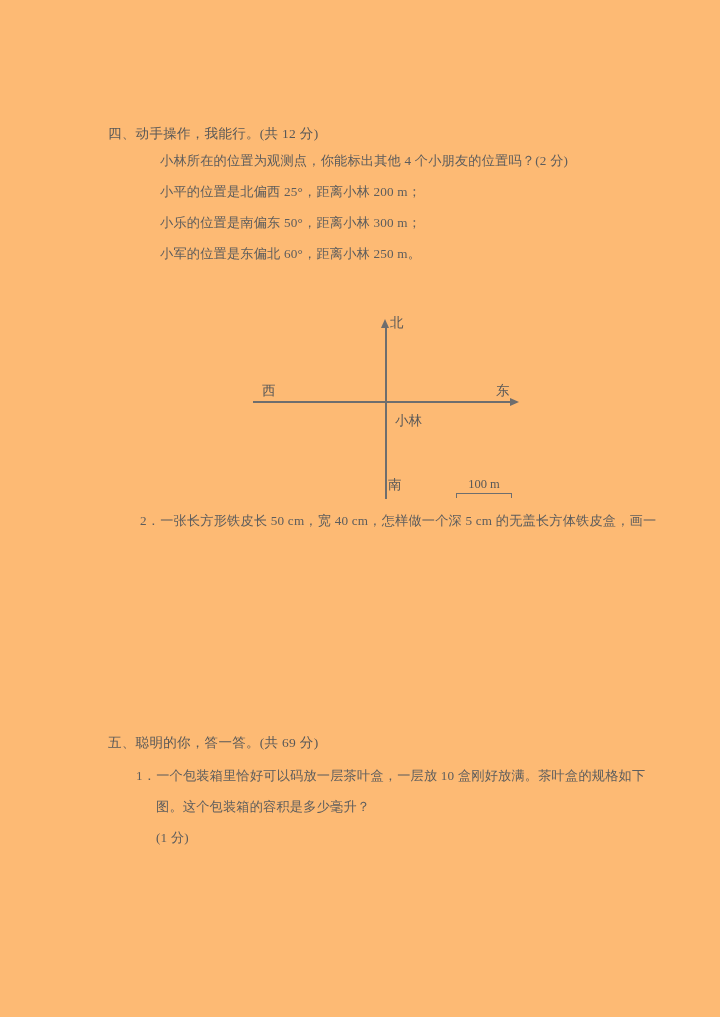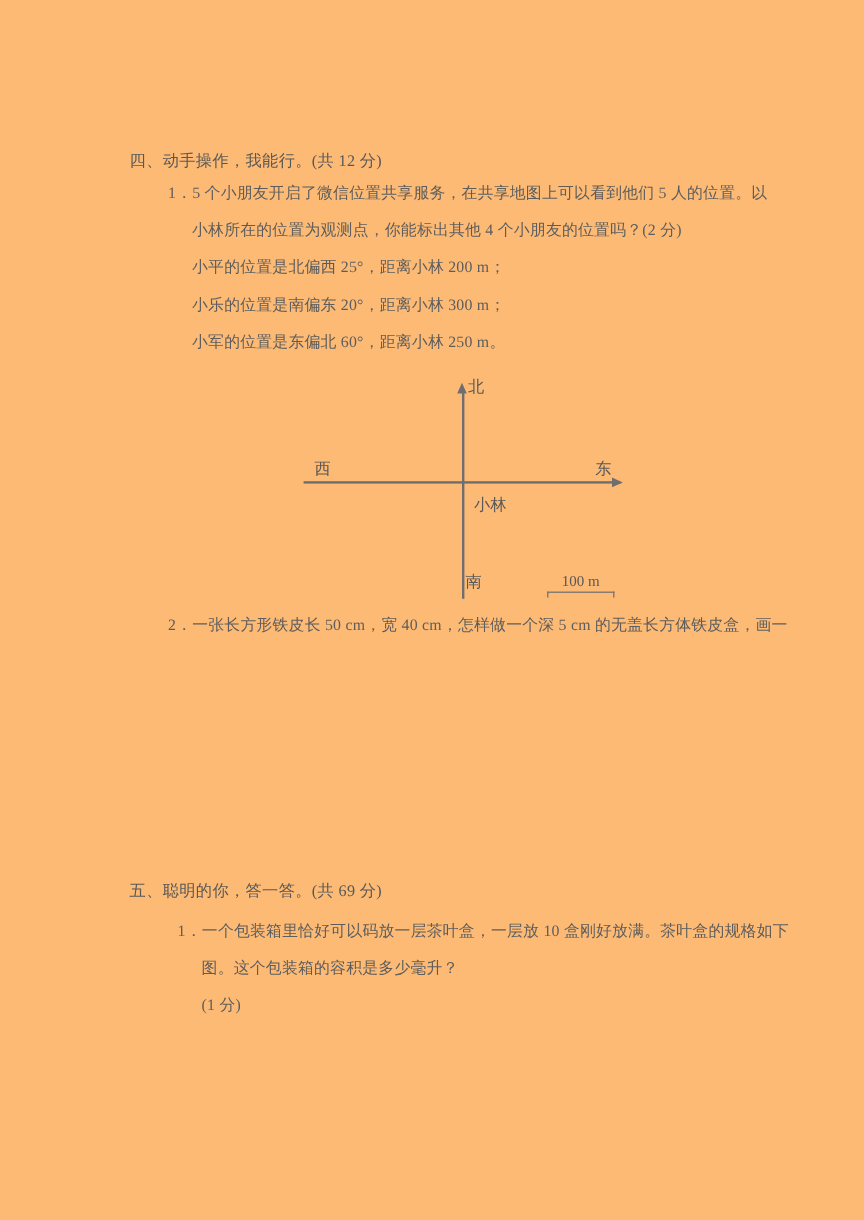--- a/index.html
+++ b/index.html
@@ -147,24 +147,23 @@
   .scale-tick.right { left: 54.6px; }
 </style>
 </head>
 <body>
 
 <div class="page">
 
   <div class="section-heading" style="left:108px; top:124px;">四、动手操作，我能行。(共 12 分)</div>
 
   <div class="q-block" style="left:140px; top:145px; width:480px;">
-    <div class="q-line">1．5 个小朋友开启了微信位置共享服务，在共享地图上可以看到他们 5 人的位置。以</div>
     <div class="q-line indent">小林所在的位置为观测点，你能标出其他 4 个小朋友的位置吗？(2 分)</div>
     <div class="q-line indent">小平的位置是北偏西 25°，距离小林 200 m；</div>
-    <div class="q-line indent">小乐的位置是南偏东 20°，距离小林 300 m；</div>
+    <div class="q-line indent">小乐的位置是南偏东 50°，距离小林 300 m；</div>
     <div class="q-line indent">小军的位置是东偏北 60°，距离小林 250 m。</div>
   </div>
 
   <div class="diagram">
     <div class="axis-v"></div>
     <div class="axis-h"></div>
     <div class="arrow-up"></div>
     <div class="arrow-right"></div>
 
     <div class="dir-label lbl-north">北</div>
@@ -180,19 +179,19 @@
       <div class="scale-tick right"></div>
     </div>
   </div>
 
   <div class="q-block" style="left:140px; top:505px; width:480px;">
     <div class="q-line">2．一张长方形铁皮长 50 cm，宽 40 cm，怎样做一个深 5 cm 的无盖长方体铁皮盒，画一</div>
   </div>
 
   <div class="section-heading" style="left:108px; top:733px;">五、聪明的你，答一答。(共 69 分)</div>
 
-  <div class="q-block" style="left:148px; top:760px; width:480px;">
+  <div class="q-block" style="left:136px; top:760px; width:480px;">
     <div class="q-line">1．一个包装箱里恰好可以码放一层茶叶盒，一层放 10 盒刚好放满。茶叶盒的规格如下</div>
     <div class="q-line indent">图。这个包装箱的容积是多少毫升？</div>
     <div class="q-line indent">(1 分)</div>
   </div>
 
 </div>
 
 </body></html>

